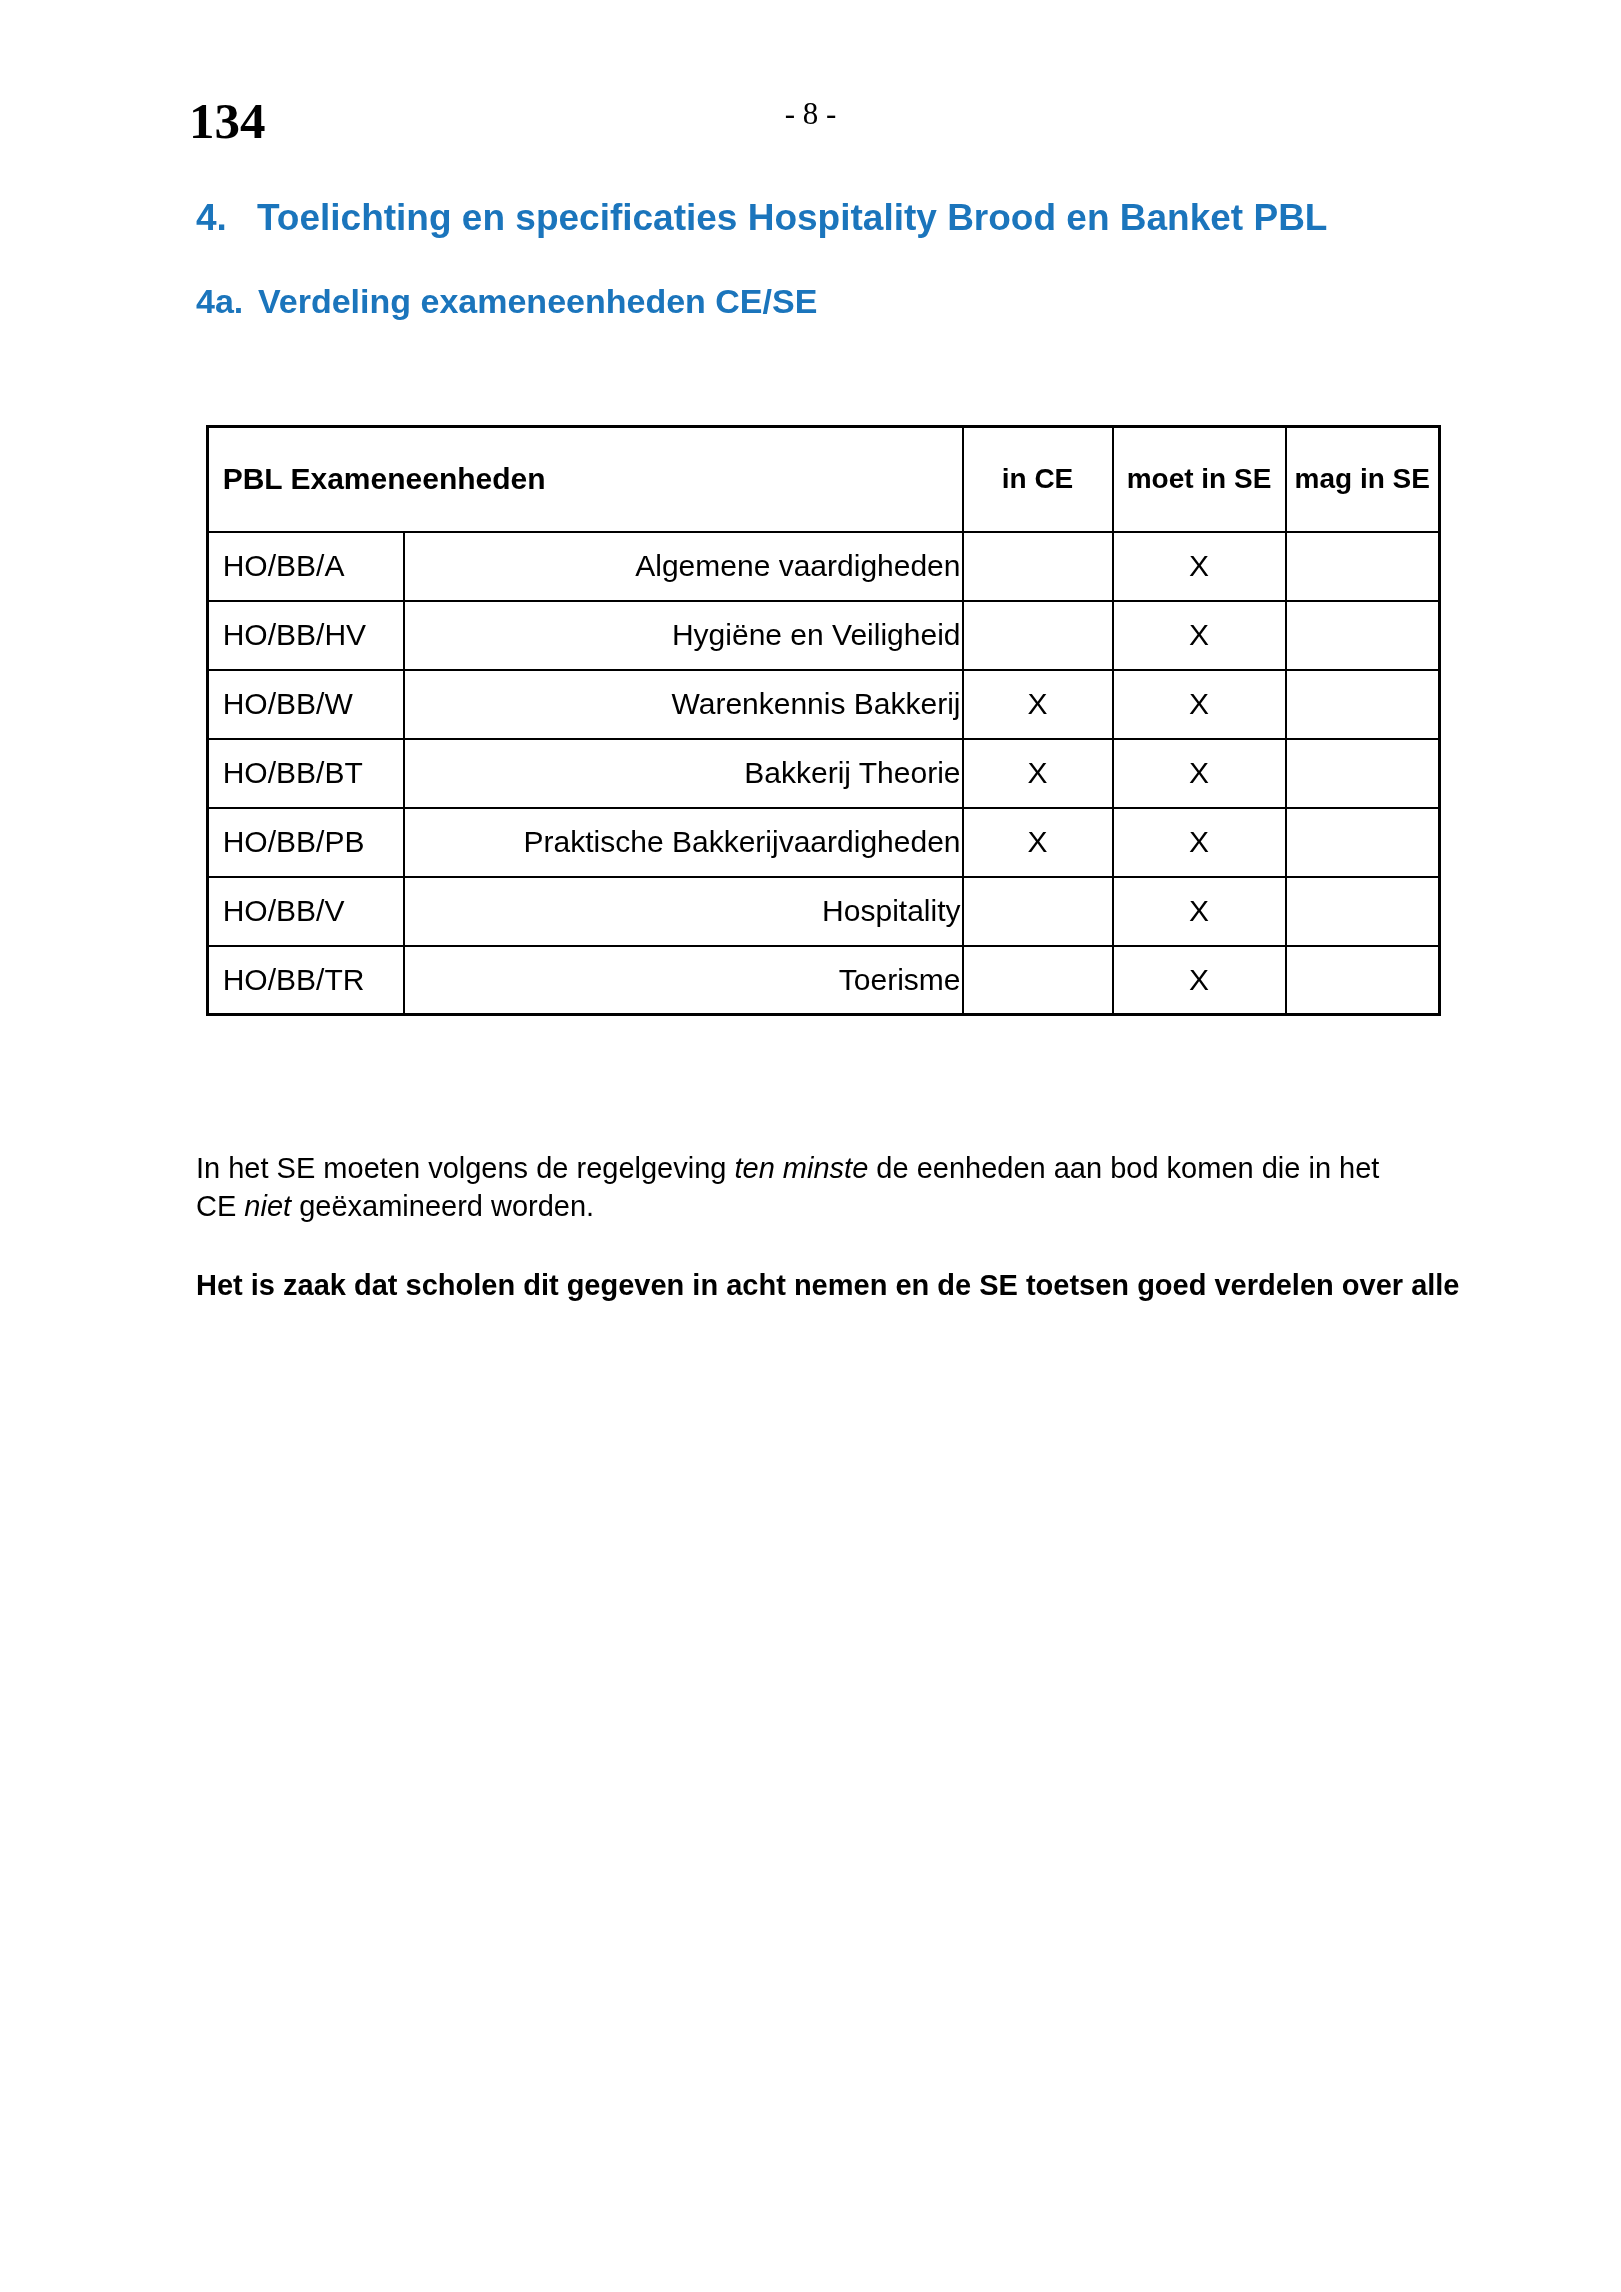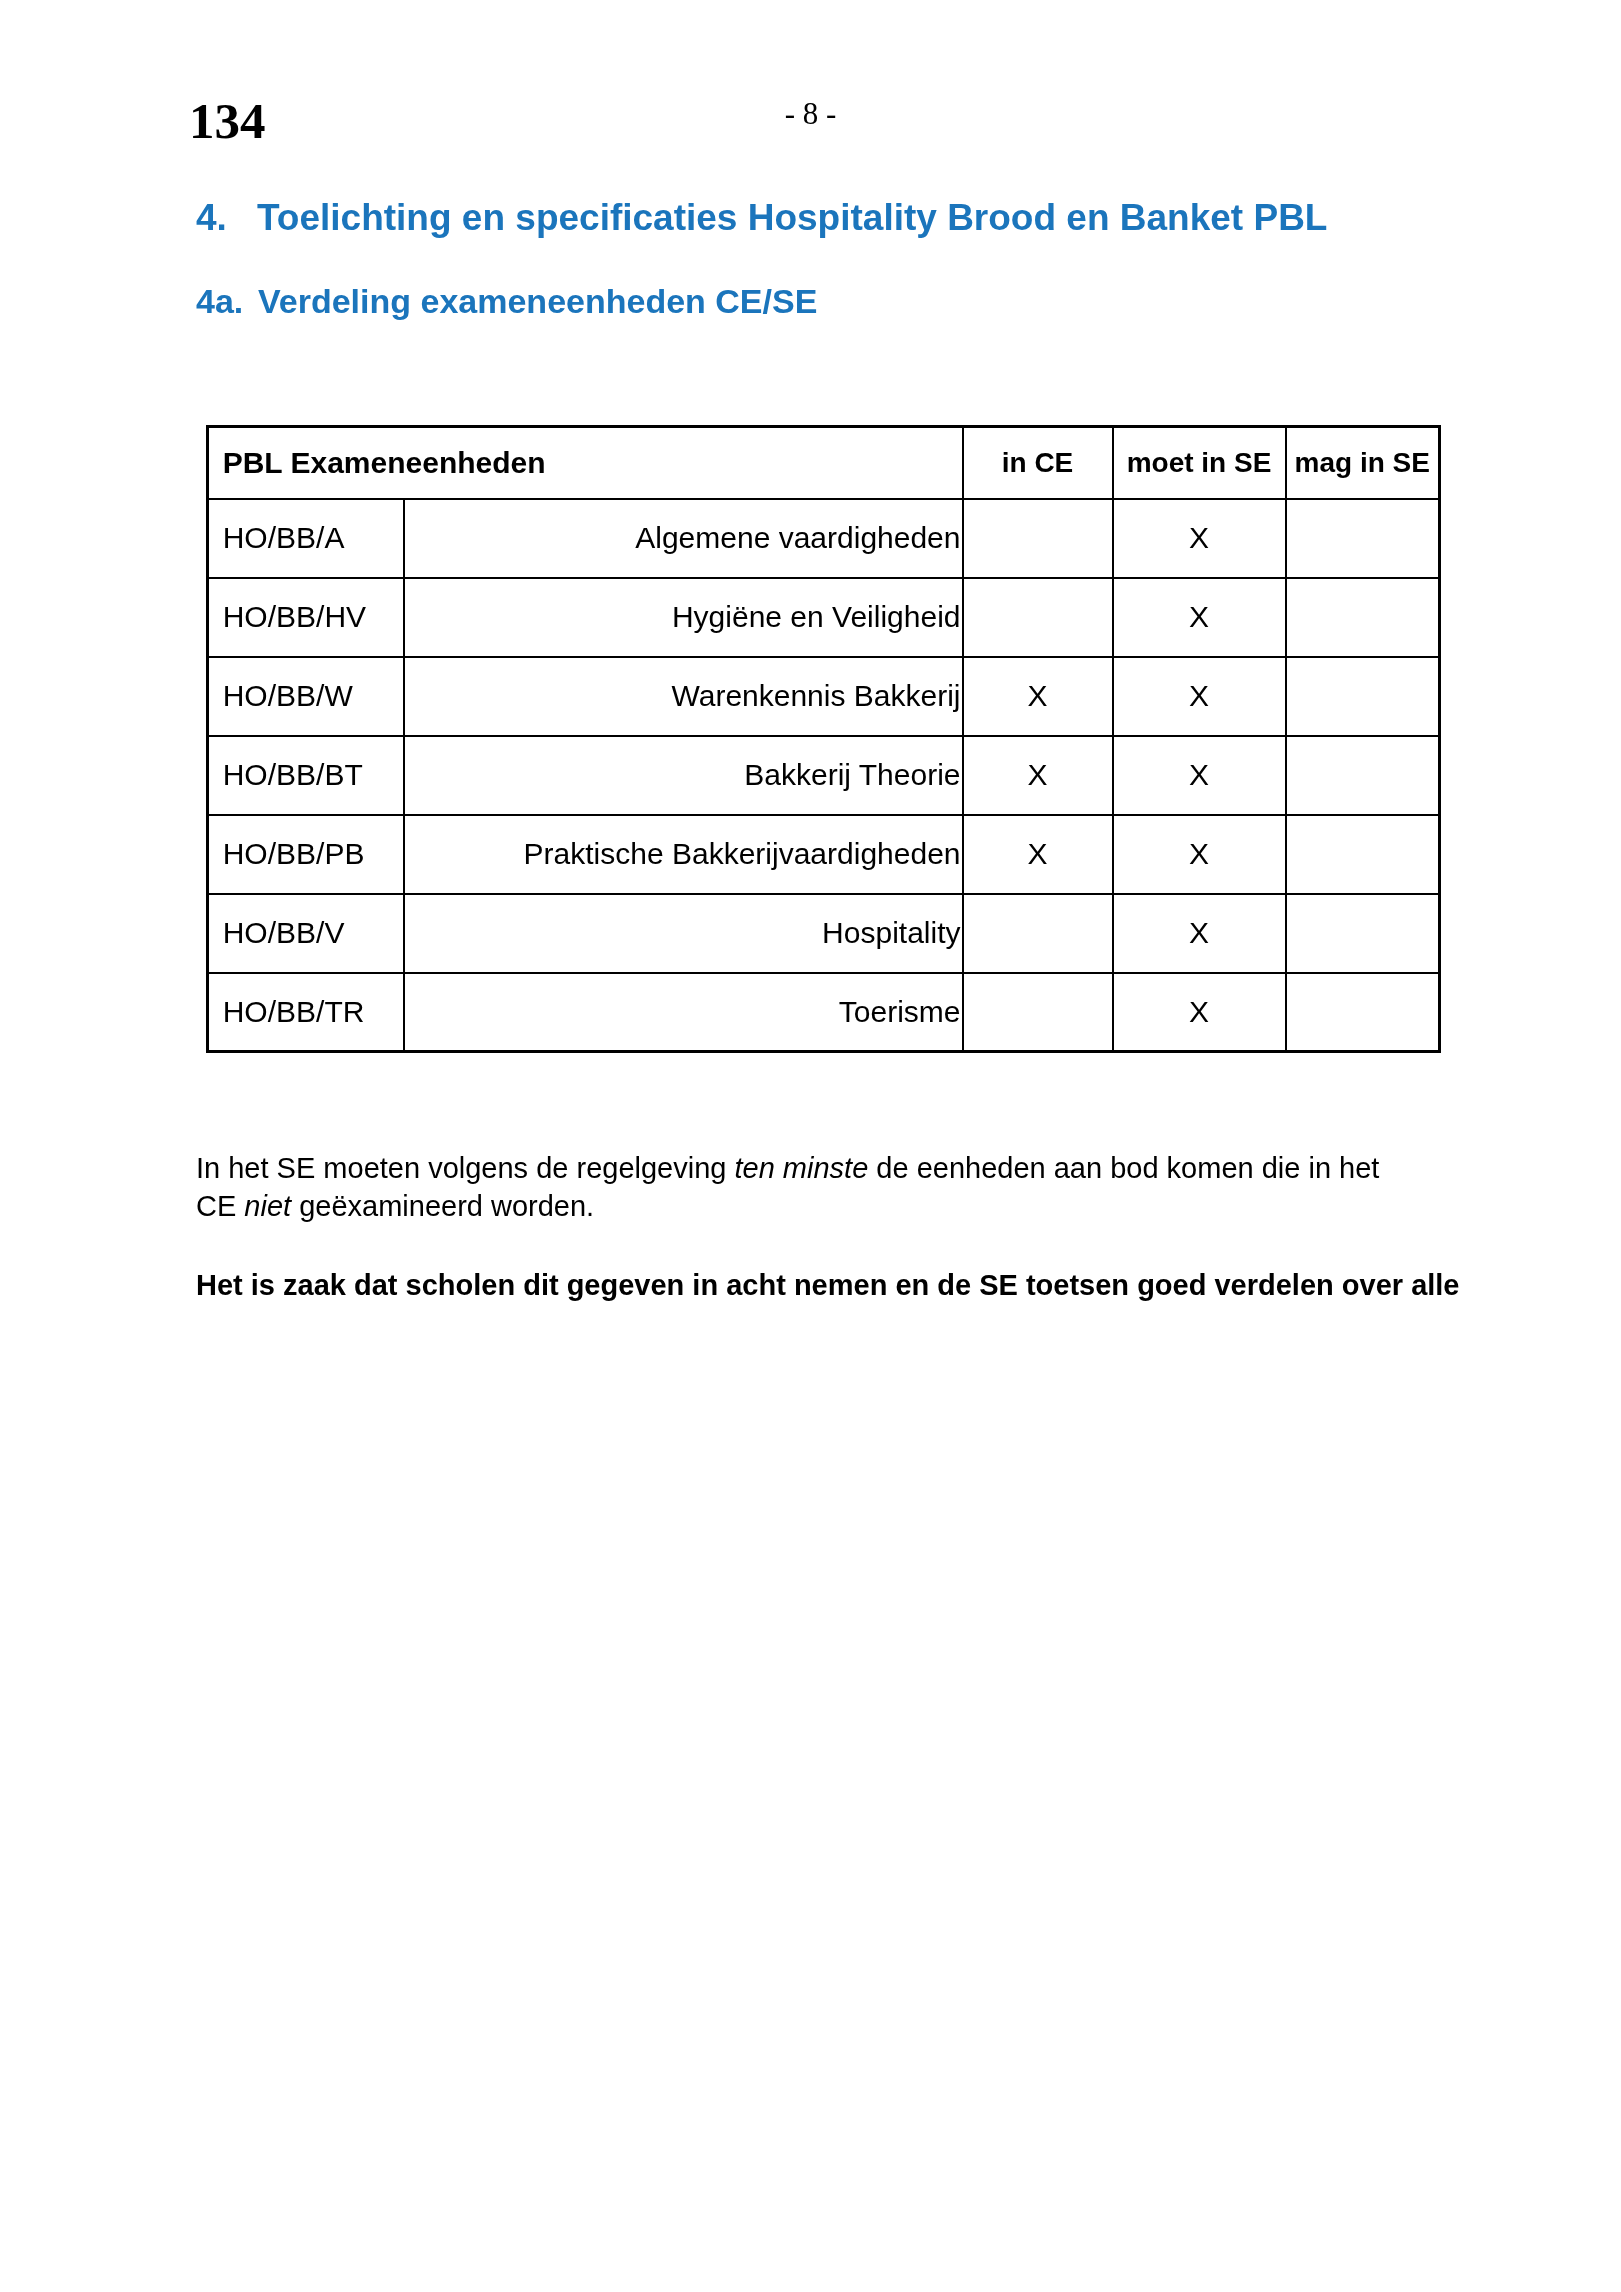--- a/index.html
+++ b/index.html
@@ -71,22 +71,22 @@
     table-layout: fixed;
     width: 1231px;
     border: 3.9px solid #000;
   }
   table.exam th, table.exam td {
     border: 2.9px solid #000;
     vertical-align: middle;
     overflow: hidden;
     white-space: nowrap;
   }
-  table.exam thead tr { height: 72px; }
-  table.exam tbody tr { height: 79px; }
+  table.exam thead tr { height: 105px; }
+  table.exam tbody tr { height: 69px; }
   .th-main {
     text-align: left;
     padding-left: 13.7px;
     font-size: 30px;
     font-weight: bold;
   }
   .th-small {
     text-align: center;
     font-size: 28px;
     font-weight: bold;

